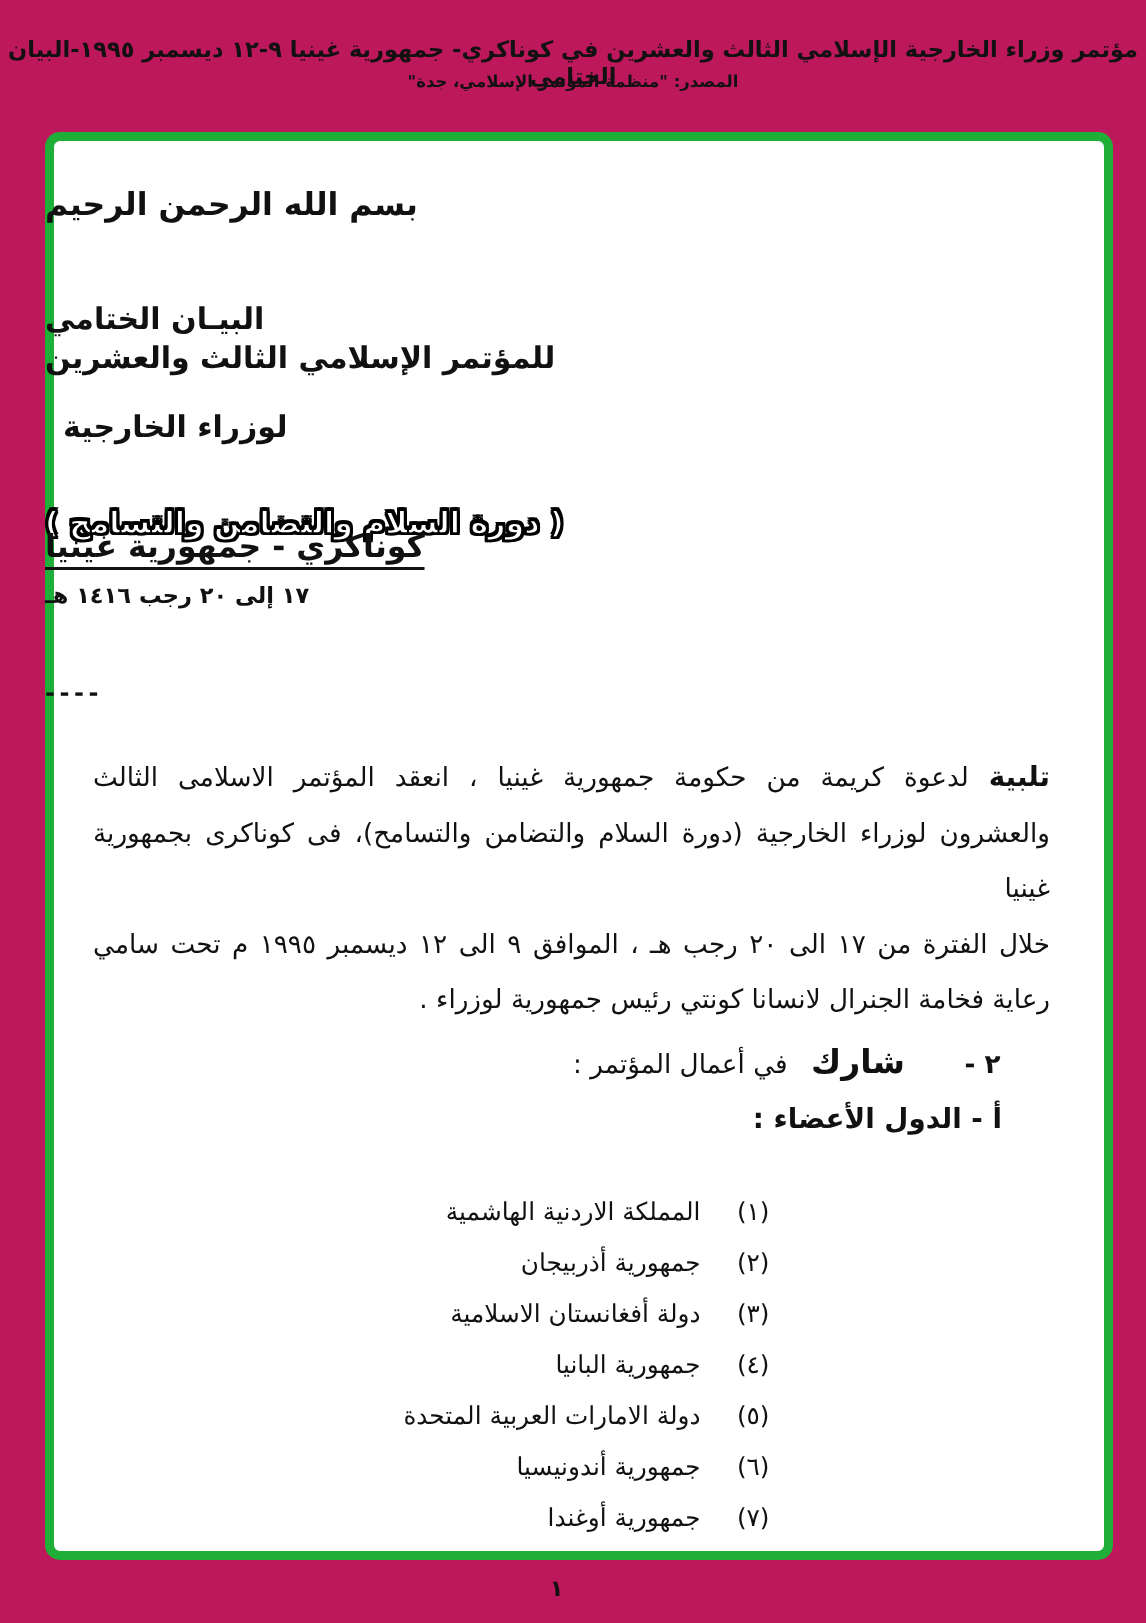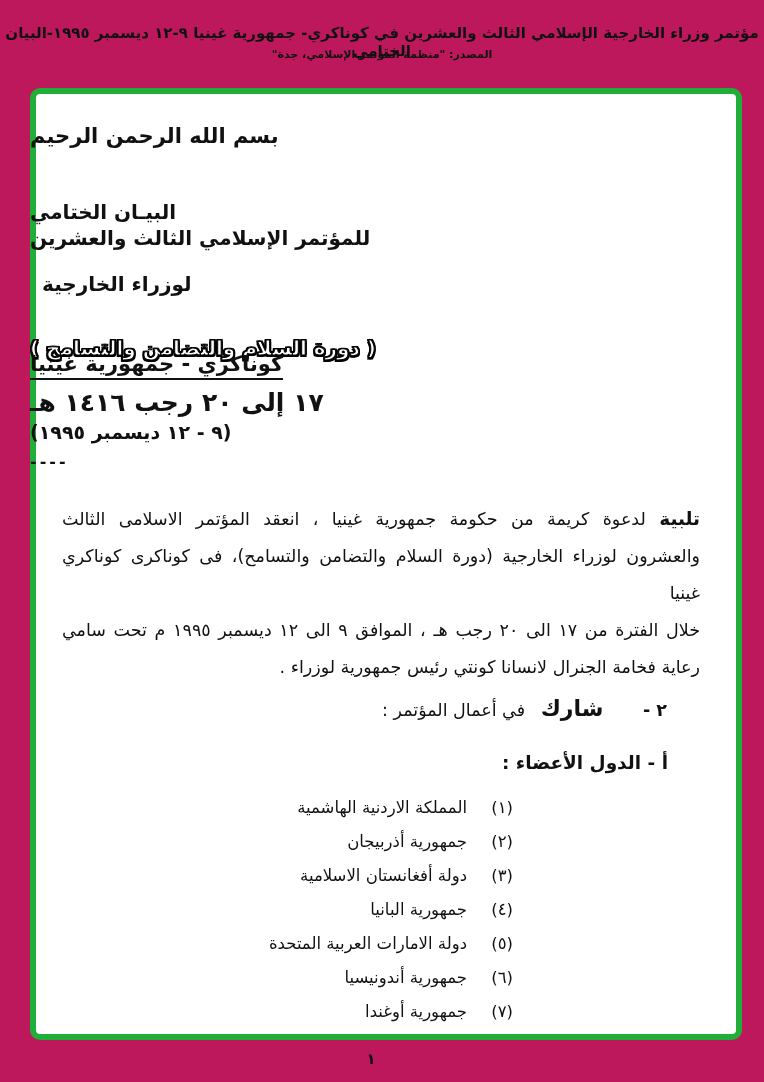--- a/index.html
+++ b/index.html
@@ -46,21 +46,21 @@
   .title3     { top: 272px; font-size: 20px; font-weight: bold; margin-left: 12px; }
   .session    { top: 312px; font-size: 20px; font-weight: bold;
                 color: #ffffff;
                 -webkit-text-stroke: 1px #000000;
                 text-shadow: -1.5px -1.5px 0 #000, 1.5px -1.5px 0 #000,
                              -1.5px 1.5px 0 #000, 1.5px 1.5px 0 #000,
                              -1.5px 0 0 #000, 1.5px 0 0 #000,
                              0 -1.5px 0 #000, 0 1.5px 0 #000; margin-top: 24px; }
   .location   { top: 352px; font-size: 21px; font-weight: bold; }
   .location span { border-bottom: 2px solid #111; padding-bottom: 2px; }
-  .hijri      { top: 388px; font-size: 25px; font-weight: bold; }
+  .hijri      { top: 388px; font-size: 15px; font-weight: bold; }
   .greg       { top: 421px; font-size: 19px; font-weight: bold; }
   .dashes     { top: 452px; font-size: 16px; font-weight: bold; letter-spacing: 3px; }
 
   
   .para {
     position: absolute; top: 500px; left: 62px; width: 638px;
     direction: rtl; font-size: 17.5px; line-height: 37px;
   }
   .para .jline { text-align: justify; text-align-last: justify; }
   .para .lline { text-align: right; }
@@ -70,21 +70,21 @@
   .participation {
     position: absolute; top: 696px; right: 97px;
     direction: rtl; font-size: 17.5px;
   }
   .participation .itm-num { font-weight: bold; }
   .participation .itm-bold { font-weight: bold; font-size: 22px; margin-right: 34px; }
   .participation .itm-rest { margin-right: 10px; }
 
   
   .members-heading {
-    position: absolute; top: 752px; right: 96px;
+    position: absolute; top: 736px; right: 96px;
     direction: rtl; font-size: 18.5px; font-weight: bold;
   }
 
   
   .member-row {
     position: absolute; right: 251px;
     direction: rtl; display: flex; align-items: baseline;
     font-size: 16.5px; white-space: nowrap;
   }
   .member-num { min-width: 30px; text-align: right; }
@@ -106,26 +106,25 @@
 
   <div class="frame" style="border-color: rgb(31, 174, 56);"></div>
 
   <div class="cline basmala">بسم الله الرحمن الرحيم</div>
   <div class="cline title1">البيـان الختامي</div>
   <div class="cline title2">للمؤتمر الإسلامي الثالث والعشرين</div>
   <div class="cline title3">لوزراء الخارجية</div>
   <div class="cline session">( دورة السلام والتضامن والتسامح )</div>
   <div class="cline location"><span>كوناكري - جمهورية غينيا</span></div>
   <div class="cline hijri">١٧ إلى ٢٠ رجب ١٤١٦ هـ</div>
-  <div class="cline greg">(٩ - ١٢ ديسمبر ١٩٩٥)</div>
   <div class="cline dashes">----</div>
 
   <div class="para">
     <div class="jline"><b>تلبية</b><span> لدعوة كريمة من حكومة جمهورية غينيا ، انعقد المؤتمر الاسلامى الثالث</span></div>
-    <div class="jline">والعشرون لوزراء الخارجية (دورة السلام والتضامن والتسامح)، فى كوناكرى كوناكري غينيا</div>
+    <div class="jline">والعشرون لوزراء الخارجية (دورة السلام والتضامن والتسامح)، فى كوناكرى بجمهورية غينيا</div>
     <div class="jline">خلال الفترة من ١٧ الى ٢٠ رجب هـ ، الموافق ٩ الى ١٢ ديسمبر ١٩٩٥ م تحت سامي</div>
     <div class="lline">رعاية فخامة الجنرال لانسانا كونتي رئيس جمهورية لوزراء .</div>
   </div>
 
   <div class="participation">
     <span class="itm-num">٢ -</span>
     <span class="itm-bold">شارك</span>
     <span class="itm-rest">في أعمال المؤتمر :</span>
   </div>
 

